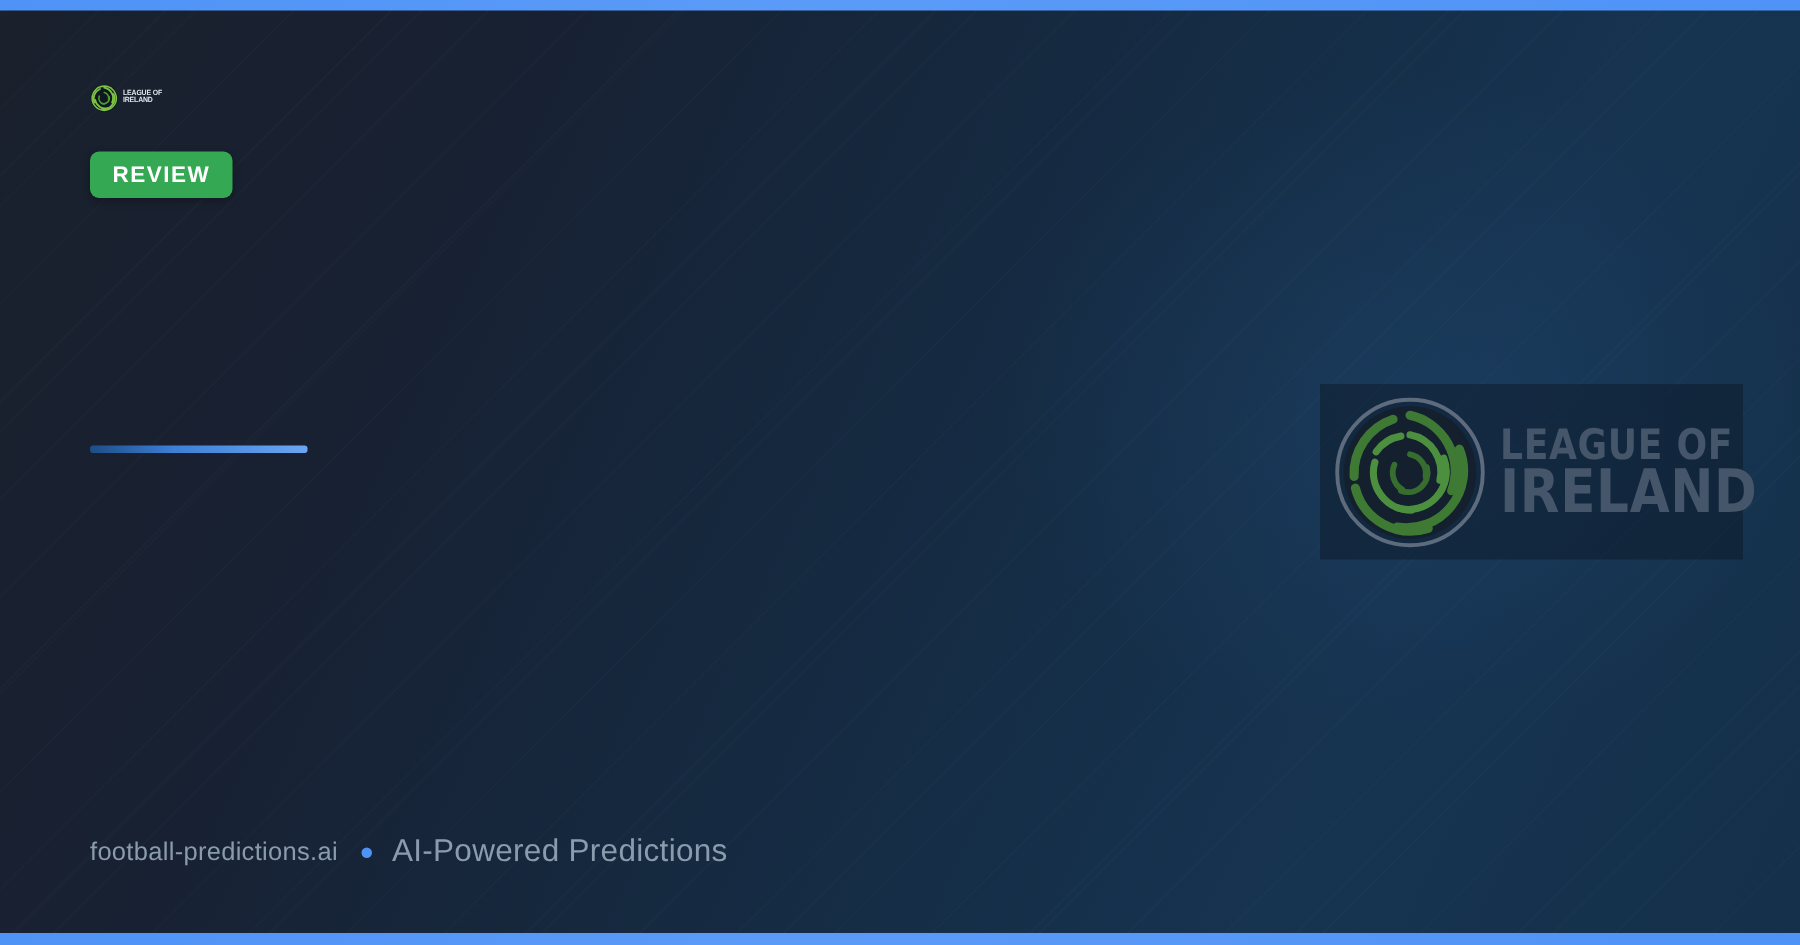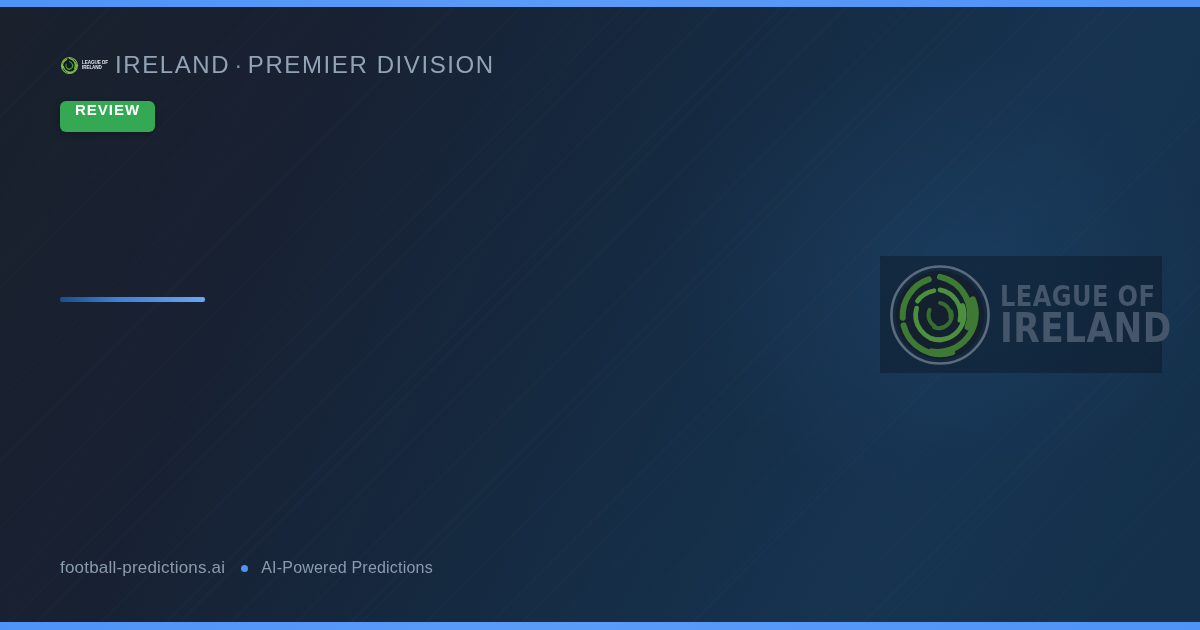--- a/index.html
+++ b/index.html
@@ -125,21 +125,21 @@
     font-weight:400;
   }
   #breadcrumb-text .sep{ color:#7d8ea3; padding:0 4px; }
 
   
   #badge{
     position:absolute;
     left:0; top:101px;
     height:31px;
     padding:0 15px;
-    display:flex; align-items:flex-start;
+    display:flex; align-items:center;
     background:#35a853;
     border-radius:6px;
     color:#ffffff;
     font-size:15px;
     font-weight:bold;
     letter-spacing:1.0px;
     box-shadow:0 2px 6px rgba(0,0,0,0.28);
   }
 
   
@@ -180,21 +180,21 @@
     letter-spacing:0.2px;
     white-space:nowrap;
   }
   #footer-dot{
     width:7px;height:7px;border-radius:50%;
     background:#4f93f7;
     margin:0 13px 0 16px;
     flex:0 0 auto;
   }
   #footer-tag{
-    font-size:16px;
+    font-size:21px;
     color:#8b9bae;
     letter-spacing:0.2px;
     white-space:nowrap;
   }
 
   
   #logo-panel{
     position:absolute;
     left:880px; top:256px;
     width:282px; height:117px;
@@ -257,23 +257,20 @@
             <path d="M27 18 A8 8 0 0 1 16 27"></path>
             <path d="M20 28 A8 8 0 0 1 13 17"></path>
           </g>
         </svg>
         <div class="mark-words">
           <span>LEAGUE OF</span>
           <span>IRELAND</span>
         </div>
       </div>
 
-      <div id="breadcrumb-text">
-        <span>IRELAND</span><span class="sep">·</span><span>PREMIER DIVISION</span>
-      </div>
     </div>
 
     <div id="badge">
       <span>REVIEW</span>
     </div>
 
 
     <div id="accent-rule"></div>
 
     <div id="footer">

